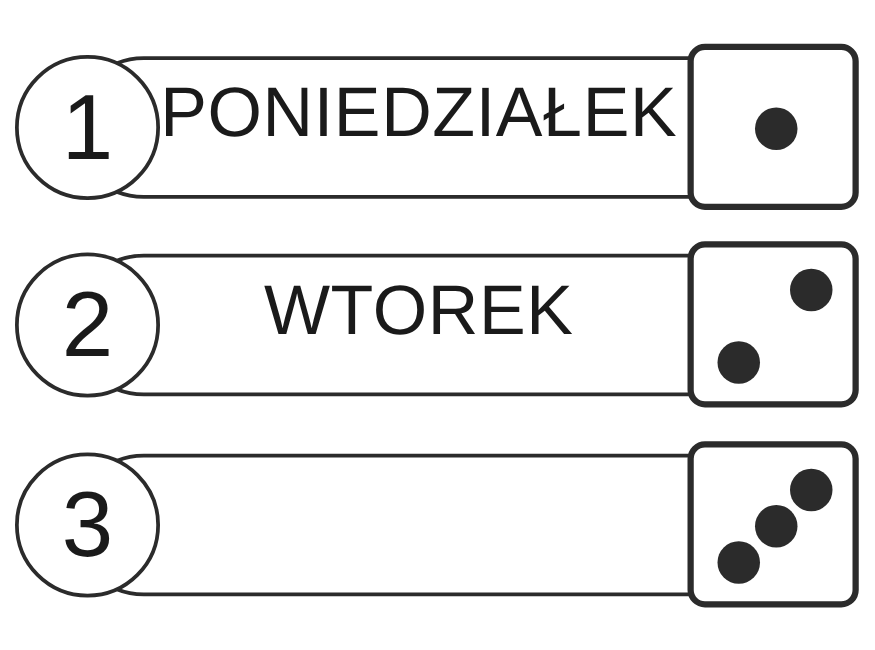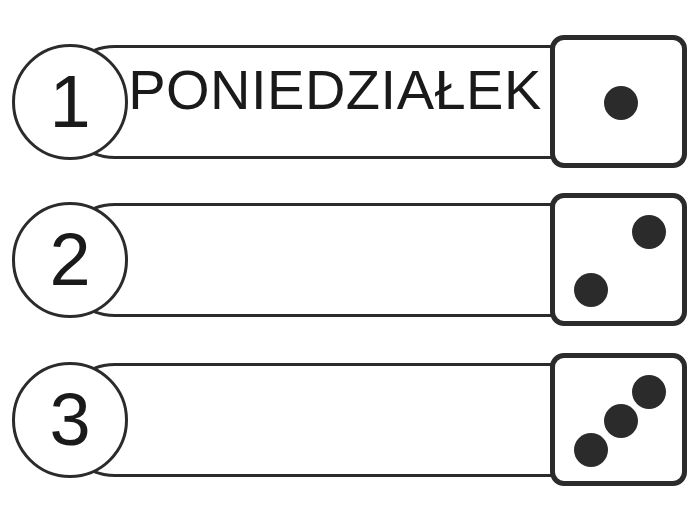--- a/index.html
+++ b/index.html
@@ -118,20 +118,23 @@
       <span class="num">1</span>
     </div>
     <div class="die" data-value="1">
       <span class="pip pip-c"></span>
 
     </div>
   </div>
 
   <div class="row row-2">
     <div class="pill"></div>
+    <div class="label-wrap">
+      <span class="day-label">WTOREK</span>
+    </div>
     <div class="num-circle">
       <span class="num">2</span>
     </div>
     <div class="die" data-value="2">
 
       <span class="pip pip-tr"></span>
       <span class="pip pip-bl"></span>
     </div>
   </div>
 

